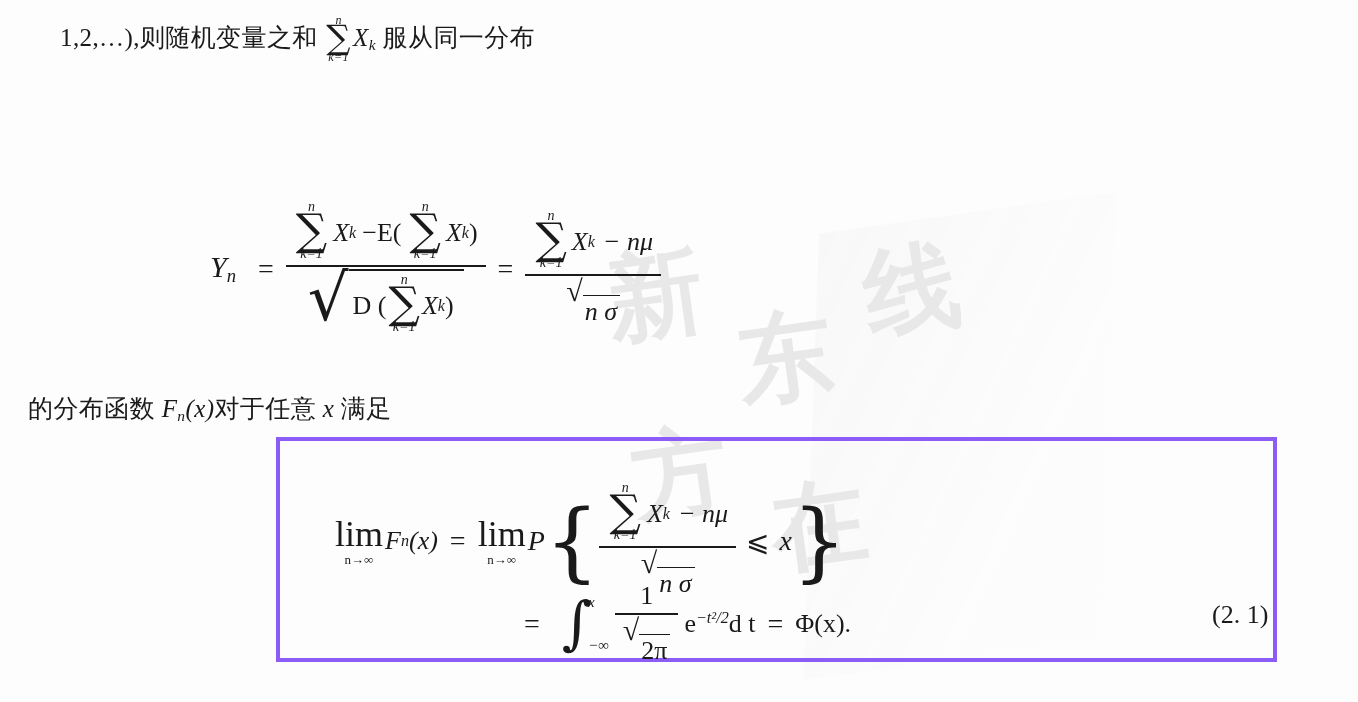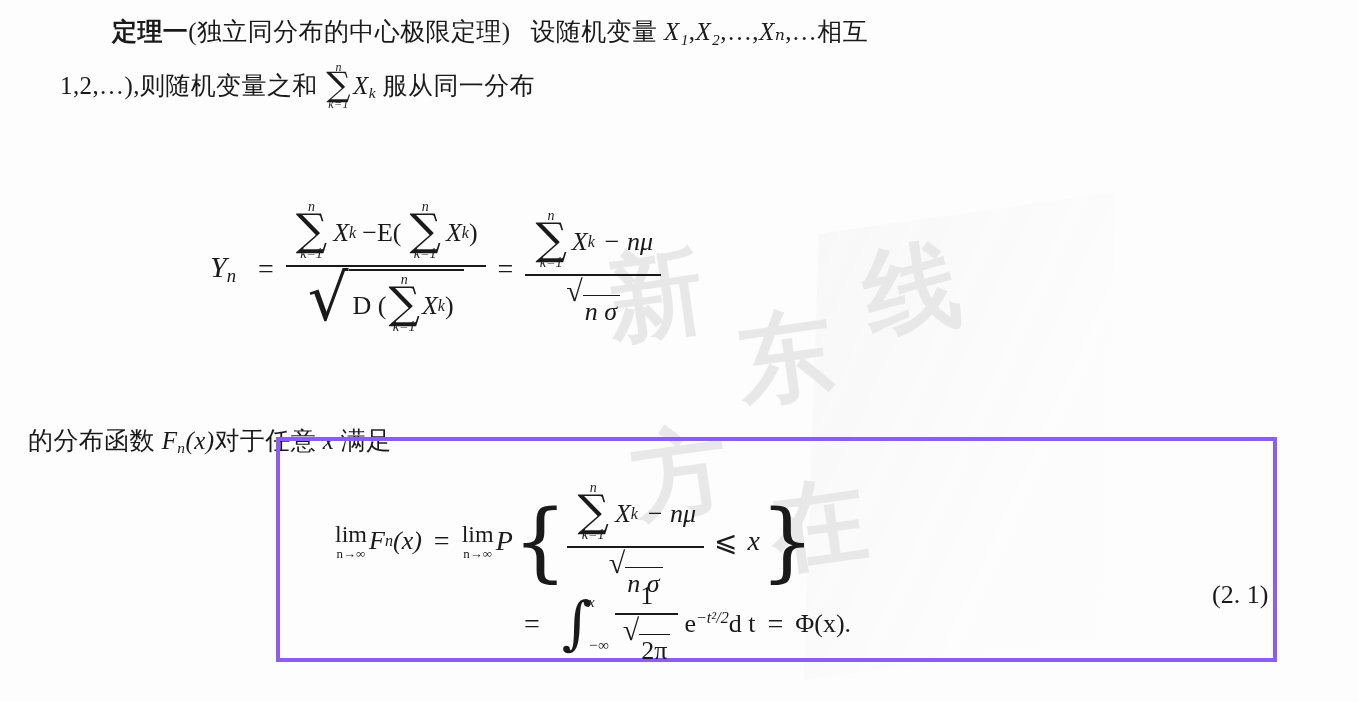--- a/index.html
+++ b/index.html
@@ -187,21 +187,20 @@
   }
 
   
   .mid-sentence {
     position: absolute;
     left: 28px;
     top: 392px;
     font-size: 25px;
     z-index: 2;
     letter-spacing: 0.4px;
-    margin-top: 32px;
   }
 
   
   .box {
     position: absolute;
     left: 276px;
     top: 437px;
     width: 1001px;
     height: 225px;
     border: 4px solid #8b5cf6;
@@ -222,21 +221,21 @@
     font-size: 26px;
   }
   .limop {
     display: inline-flex;
     flex-direction: column;
     align-items: center;
     line-height: 1;
     font-style: normal;
     margin-right: 2px;
   }
-  .limop .lbl { font-size: 24px; }
+  .limop .lbl { font-size: 36px; }
   .limop .und { font-size: 13px; margin-top: 1px; }
   .brace {
     font-size: 86px;
     font-family: "DejaVu Serif", serif;
     line-height: 0.7;
     font-weight: 300;
   }
   .leq { font-size: 28px; margin: 0 10px; }
 
   .secondline {
@@ -267,21 +266,21 @@
     font-style: italic;
     margin-left: -4px;
     padding: 1px 0;
   }
   .intg .limits .hi { line-height: 1; }
   .intg .limits .lo { line-height: 1; font-size: 15px; }
 
   .tag {
     position: absolute;
     left: 1212px;
-    top: 580px;
+    top: 600px;
     font-size: 26px;
     z-index: 2;
   }
 
   .eqn-num-dot { letter-spacing: 0; }
 </style>
 </head>
 <body>
 
 <div class="page">
@@ -289,23 +288,20 @@
   <div class="watermark">
     <div class="wm-shade"></div>
     <span class="wm1">新</span>
     <span class="wm2">东</span>
     <span class="wm3">方</span>
     <span class="wm4">在</span>
     <span class="wm5">线</span>
   </div>
 
   <div class="body-text">
-    <p class="para">
-      <span class="indent"></span><span class="bold">定理一</span><span>(独立同分布的中心极限定理)</span>&nbsp;&nbsp;&nbsp;<span>设随机变量 </span><span class="math">X₁</span>,<span class="math">X₂</span>,<span>…</span>,<span class="math">Xₙ</span>,<span>…</span><span>相互</span>
-    </p>
     <p class="para" style="line-height:2.4;">
       <span>1,2,…),则随机变量之和 </span><span class="sigma-stack sigma-small"><span class="lim-top">n</span><span class="sig">∑</span><span class="lim-bot">k=1</span></span><span class="math">X</span><span class="sub">k</span><span> 服从同一分布</span>
     </p>
   </div>
 
   <div class="display-yn">
     <span class="yn-label math"><span>Y</span><span class="sub">n</span></span>
     <span class="eq">=</span>
 
     <span class="frac">

